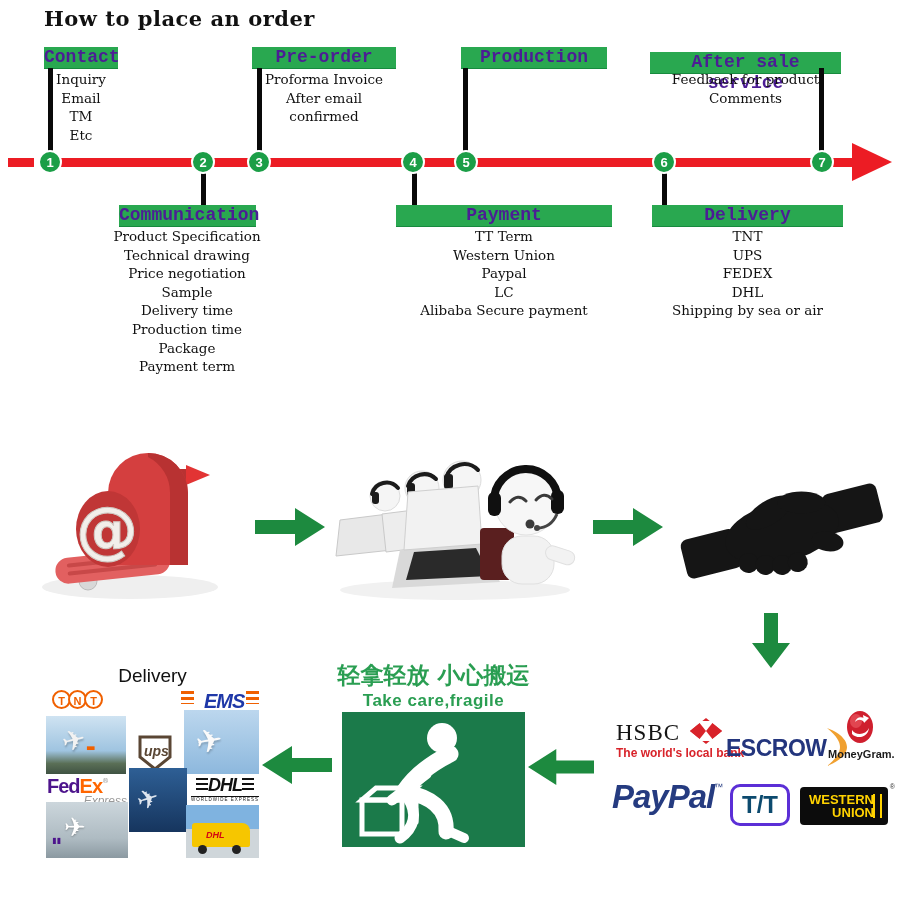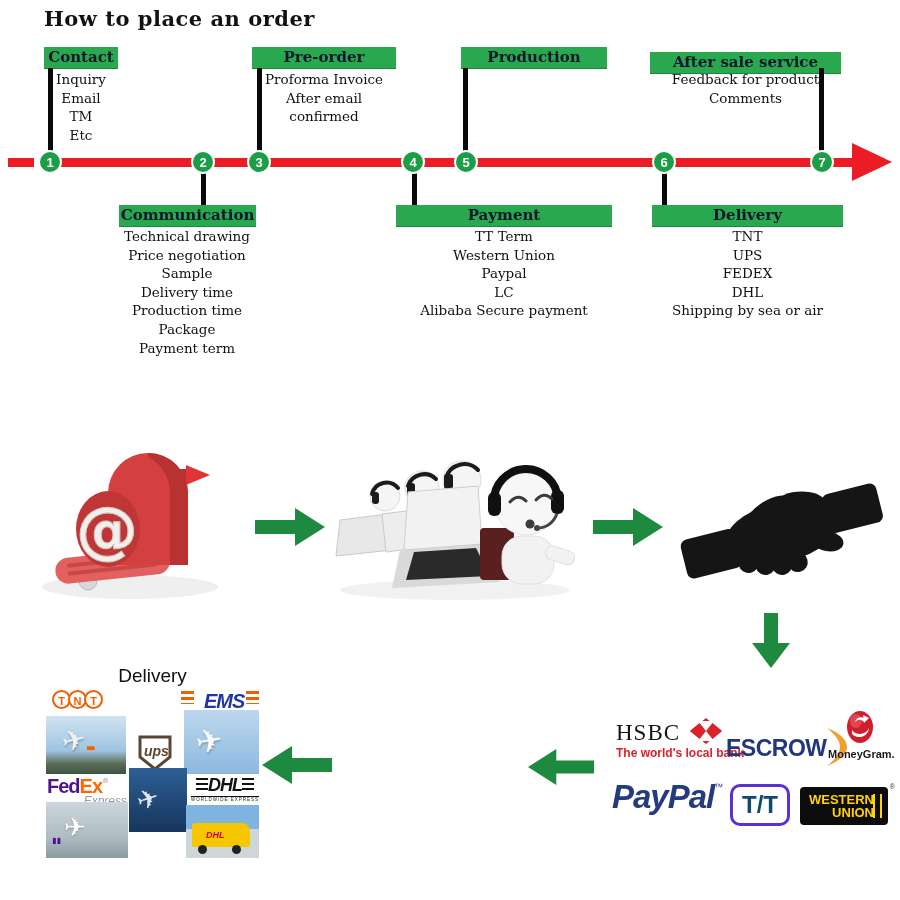--- a/index.html
+++ b/index.html
@@ -2,22 +2,22 @@
 <html><head>
 <meta charset="utf-8">
 <style>
   html,body{margin:0;padding:0;background:#fff;}
   #page{position:relative;width:900px;height:900px;background:#fff;overflow:hidden;
         font-family:"DejaVu Serif",serif;}
   .abs{position:absolute;}
   
   #title{left:44px;top:6px;font-size:21px;font-weight:bold;color:#111;letter-spacing:.5px;}
   
-  .gbox{background:#29a850;border-bottom:1px solid #178a3e;color:#0f172a;font-weight:bold;
-        font-size:15px;line-height:21px;height:21px;text-align:center;}
+  .gbox{background:#29a850;border-bottom:1px solid #178a3e;color:#4c1d95;font-weight:bold;
+        font-size:18px;line-height:21px;height:21px;text-align:center;font-family:Liberation Mono, monospace;}
   .steplist{text-align:center;font-size:13.5px;line-height:18.6px;color:#101010;}
   .vline{width:5px;background:#090909;}
   .redline{background:#ec1c24;height:9px;}
   .stepcircle{width:24px;height:24px;box-sizing:border-box;border-radius:50%;
         background:#1b9e47;border:2px solid #fff;color:#fff;
         font:bold 13px "Liberation Sans",sans-serif;
         display:flex;align-items:center;justify-content:center;z-index:5;}
   .arrowhead{width:0;height:0;border-top:19px solid transparent;border-bottom:19px solid transparent;
         border-left:40px solid #ec1c24;}
   .garrow{fill:#1d8a3f;}
@@ -107,20 +107,21 @@
   <div class="abs stepcircle" style="left:454px;top:150px;">5</div>
   <div class="abs stepcircle" style="left:652px;top:150px;">6</div>
   <div class="abs stepcircle" style="left:810px;top:150px;">7</div>
 
   <div class="abs vline" style="left:201px;top:173px;height:33px;"></div>
   <div class="abs vline" style="left:412px;top:173px;height:33px;"></div>
   <div class="abs vline" style="left:662px;top:173px;height:33px;"></div>
 
   <div class="abs gbox" style="left:119px;top:205px;width:137px;">Communication</div>
   <div class="abs steplist" style="left:97px;top:227px;width:180px;">
+      <div>Product Specification</div>
       <div>Technical drawing</div>
       <div>Price negotiation</div>
       <div>Sample</div>
       <div>Delivery time</div>
       <div>Production time</div>
       <div>Package</div>
       <div>Payment term</div>
     </div>
 
   <div class="abs gbox" style="left:396px;top:205px;width:216px;">Payment</div>
@@ -275,20 +276,39 @@
       </div>
       <div class="abs" style="left:12px;top:40px;width:9px;height:9px;border-radius:50%;background:#222;"></div>
       <div class="abs" style="left:46px;top:40px;width:9px;height:9px;border-radius:50%;background:#222;"></div>
     </div>
   </div>
 
   <svg class="abs" style="left:262px;top:742px;" width="70" height="46" viewBox="0 0 70 46">
     <polygon class="garrow" points="70,16 30,16 30,4 0,23 30,42 30,30 70,30"></polygon>
   </svg>
 
+  <div class="abs" style="left:336px;top:660px;width:195px;height:200px;">
+    <div class="frg-cn">轻拿轻放 小心搬运</div>
+    <div class="frg-en">Take care,fragile</div>
+    <div class="frg-sq abs" style="left:6px;top:52px;width:183px;height:135px;">
+      <svg width="183" height="135" viewBox="0 0 183 135">
+        <circle cx="100" cy="26" r="15" fill="#fff"></circle>
+        <path d="M108,42 C92,50 74,62 62,80" fill="none" stroke="#fff" stroke-width="17" stroke-linecap="round"></path>
+        <path d="M84,62 L50,88" fill="none" stroke="#fff" stroke-width="11" stroke-linecap="round"></path>
+        <path d="M62,80 C88,84 106,96 104,120" fill="none" stroke="#fff" stroke-width="15" stroke-linecap="round"></path>
+        <path d="M104,118 L122,126" fill="none" stroke="#fff" stroke-width="10" stroke-linecap="round"></path>
+        <path d="M66,86 C76,102 72,116 58,126" fill="none" stroke="#fff" stroke-width="11" stroke-linecap="round"></path>
+        <g fill="none" stroke="#fff" stroke-width="5">
+          <rect x="20" y="88" width="40" height="34"></rect>
+          <polygon points="20,88 34,76 74,76 60,88"></polygon>
+          <polyline points="74,76 74,110 60,122"></polyline>
+        </g>
+      </svg>
+    </div>
+  </div>
 
   <svg class="abs" style="left:528px;top:744px;" width="66" height="46" viewBox="0 0 70 46">
     <polygon class="garrow" points="70,16 30,16 30,4 0,23 30,42 30,30 70,30"></polygon>
   </svg>
 
   <div class="abs" style="left:610px;top:700px;width:285px;height:140px;">
 
     <div class="abs" style="left:6px;top:18px;white-space:nowrap;">
       <span class="hsbc-txt">HSBC</span>
       <svg width="32" height="26" viewBox="0 0 32 26" style="vertical-align:-4px;margin-left:5px;">

